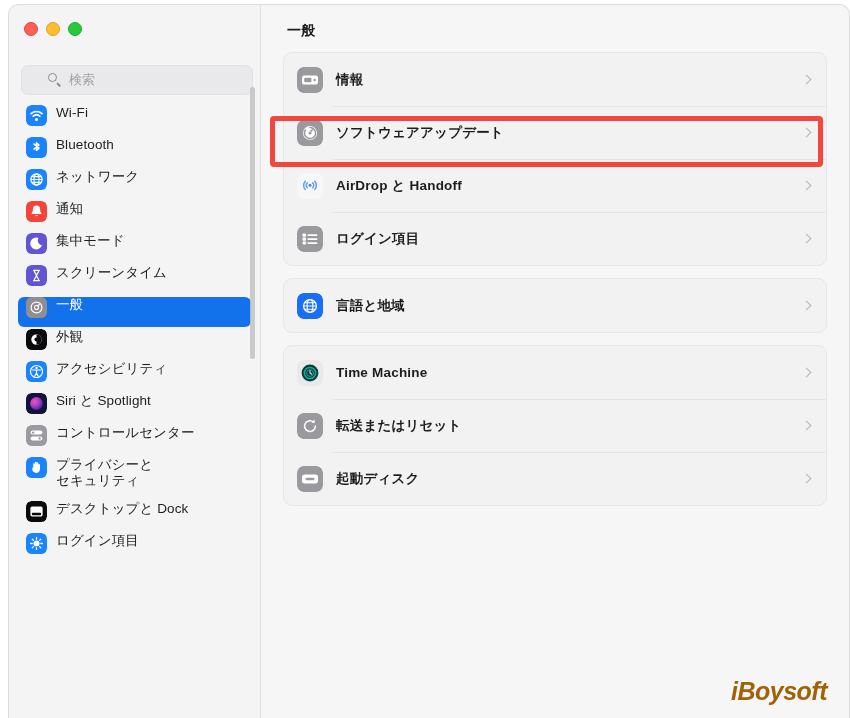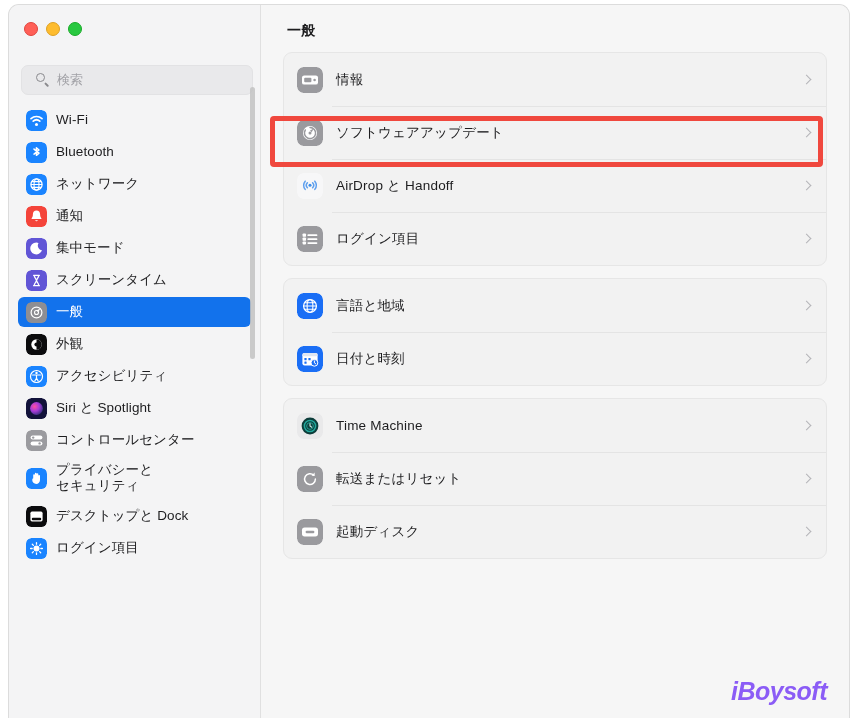--- a/index.html
+++ b/index.html
@@ -63,21 +63,21 @@
     left: 12px;
     top: 60px;
     width: 232px;
     height: 30px;
     background: #e9e9eb;
     border: 1px solid #e2e2e4;
     border-radius: 7px;
     box-sizing: border-box;
     display: flex;
     align-items: center;
-    padding-left: 14px;
+    padding-left: 26px;
   }
   #search-field .magnifier {
     width: 14px;
     height: 14px;
     flex: 0 0 14px;
     position: relative;
     margin-right: 7px;
   }
   #search-field .magnifier::before {
     content: "";
@@ -110,21 +110,21 @@
     right: 0;
     bottom: 0;
     overflow: hidden;
   }
 
   .side-group { padding: 0 9px; }
   .side-group.gap-top { margin-top: 0; }
 
   .side-item {
     display: flex;
-    align-items: center;
+    align-items: flex-start;
     height: 30px;
     padding: 0 8px;
     border-radius: 6px;
     margin-bottom: 2px;
     cursor: default;
   }
   .side-item.two-line { height: 42px; }
   .side-item.selected { background: #1272ec; }
   .side-item.selected .side-label { color: #ffffff; }
 
@@ -189,20 +189,21 @@
     overflow: hidden;
   }
 
   .row {
     position: relative;
     display: flex;
     align-items: center;
     height: 53px;
     padding: 0 14px 0 13px;
     cursor: default;
+    font-weight: bold;
   }
   .row + .row::before {
     content: "";
     position: absolute;
     left: 48px;
     right: 0;
     top: 0;
     height: 1px;
     background: #e4e4e4;
   }
@@ -262,21 +263,21 @@
   }
 
   
   #watermark {
     position: absolute;
     right: 22px;
     bottom: 12px;
     font-size: 25px;
     font-weight: bold;
     font-style: italic;
-    color: #8b5cf6;
+    color: #a16207;
     letter-spacing: -0.5px;
     font-family: "Liberation Sans", "DejaVu Sans", sans-serif;
   }
 </style>
 </head>
 <body>
 
 <div id="window">
 
   <div id="sidebar">
@@ -540,38 +541,20 @@
           <svg width="26" height="26" viewBox="0 0 26 26">
             <rect width="26" height="26" rx="6.5" fill="#1a6ef5"></rect>
             <circle cx="13" cy="13" r="6.4" fill="none" stroke="#fff" stroke-width="1.3"></circle>
             <ellipse cx="13" cy="13" rx="2.9" ry="6.4" fill="none" stroke="#fff" stroke-width="1.1"></ellipse>
             <path d="M6.6 13h12.8M7.6 9.7h10.8M7.6 16.3h10.8" stroke="#fff" stroke-width="1.1"></path>
           </svg>
         </span>
         <span class="row-label">言語と地域</span>
         <span class="chev"></span>
       </div>
-      <div class="row">
-        <span class="row-icon">
-          <svg width="26" height="26" viewBox="0 0 26 26">
-            <rect width="26" height="26" rx="6.5" fill="#1a6ef5"></rect>
-            <rect x="5.4" y="7" width="15.2" height="12.4" rx="2.2" fill="#fff"></rect>
-            <rect x="5.4" y="7" width="15.2" height="3.2" rx="1.6" fill="#dfe6f2"></rect>
-            <g fill="#1a6ef5">
-              <rect x="7.4" y="12" width="2.2" height="2.2" rx="0.5"></rect>
-              <rect x="11.4" y="12" width="2.2" height="2.2" rx="0.5"></rect>
-              <rect x="7.4" y="15.6" width="2.2" height="2.2" rx="0.5"></rect>
-            </g>
-            <circle cx="17.4" cy="16.8" r="3.4" fill="#1a6ef5" stroke="#fff" stroke-width="1"></circle>
-            <path d="M17.4 14.9v2l1.3.9" stroke="#fff" stroke-width="1" fill="none" stroke-linecap="round"></path>
-          </svg>
-        </span>
-        <span class="row-label">日付と時刻</span>
-        <span class="chev"></span>
-      </div>
     </div>
 
     <div class="card">
       <div class="row">
         <span class="row-icon">
           <svg width="26" height="26" viewBox="0 0 26 26">
             <rect width="26" height="26" rx="6.5" fill="#e9e9ea"></rect>
             <circle cx="13" cy="13" r="8.4" fill="#0d3d3a"></circle>
             <circle cx="13" cy="13" r="5.6" fill="none" stroke="#21a79b" stroke-width="1.5"></circle>
             <circle cx="13" cy="13" r="3.4" fill="#0d3d3a" stroke="#21a79b" stroke-width="0.9"></circle>

